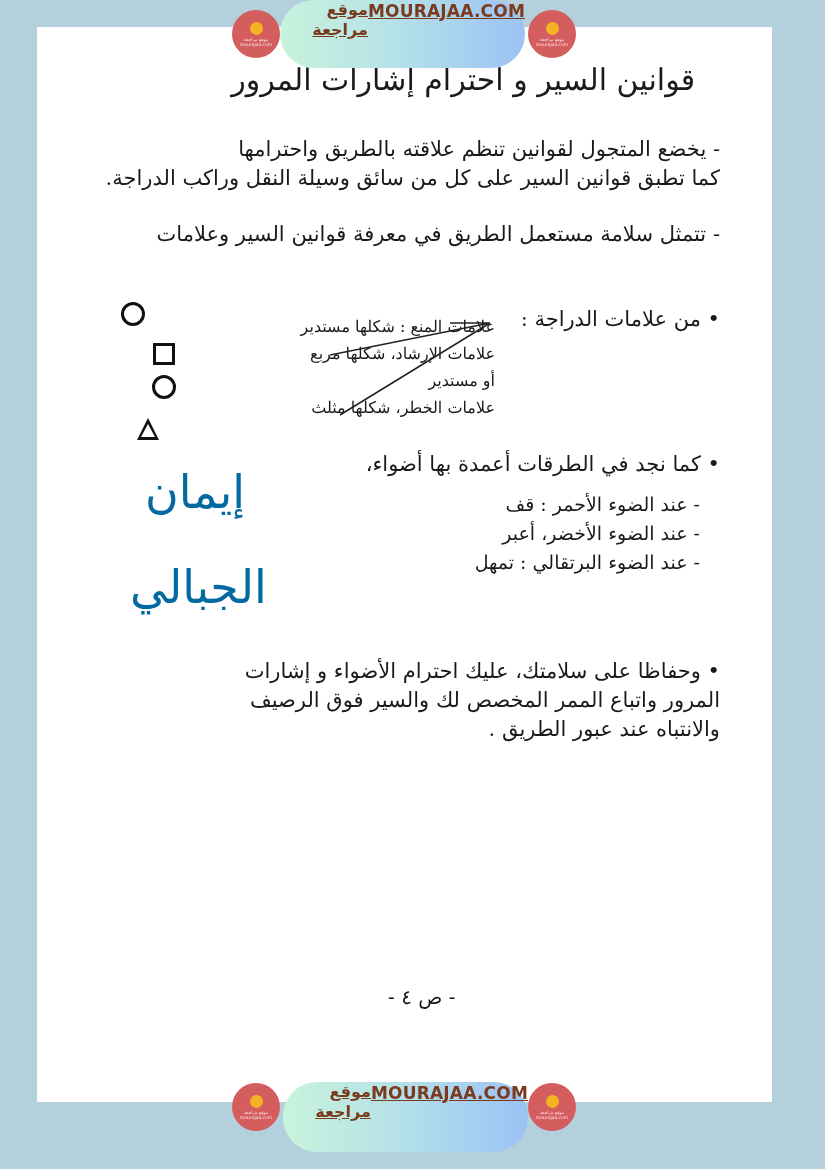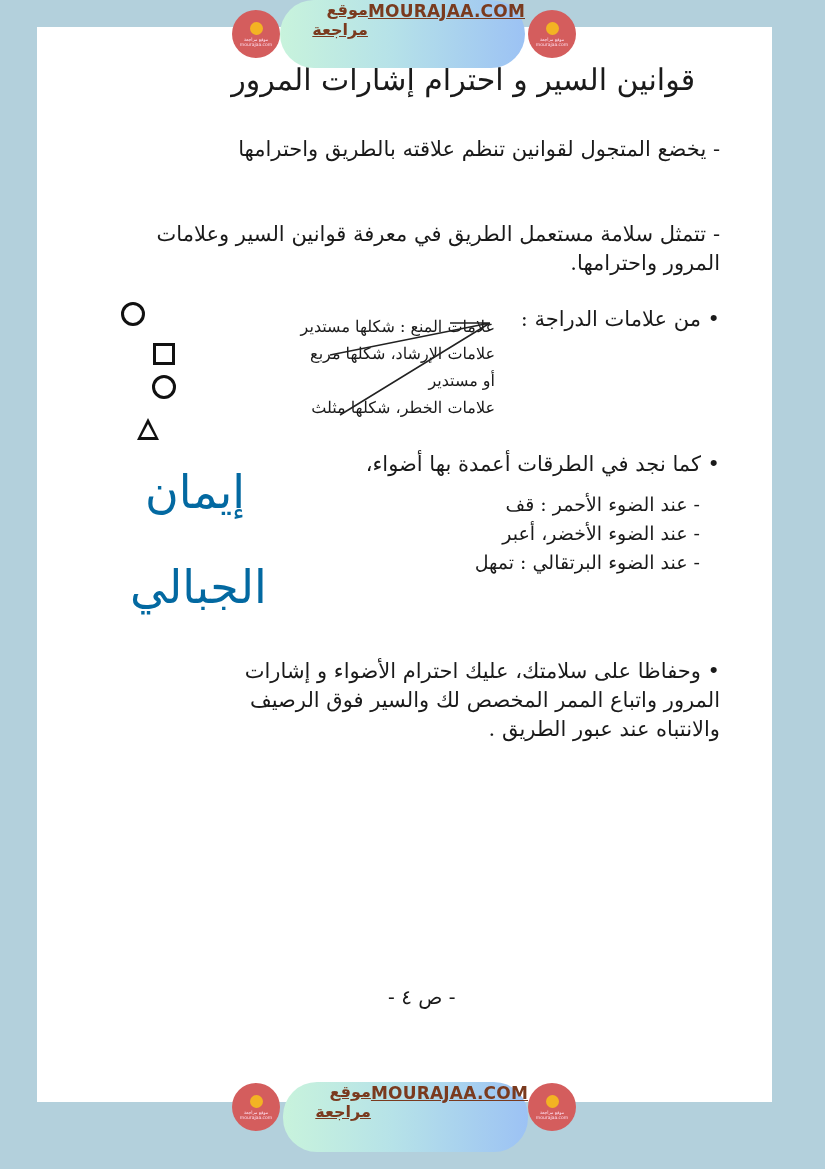--- a/index.html
+++ b/index.html
@@ -98,25 +98,25 @@
 </div>
 <div class="badge b2">
   <div class="dot"></div>
   <div class="t">موقع مراجعة mourajaa.com</div>
 </div>
 
 <div class="hw title">قوانين السير و احترام إشارات المرور</div>
 
 <div class="hw para p1">
   <div>- يخضع المتجول لقوانين تنظم علاقته بالطريق واحترامها</div>
+  <div>كما تطبق قوانين السير على كل من سائق وسيلة النقل وراكب الدراجة.</div>
 </div>
 
 <div class="hw para p2">
   <div>- تتمثل سلامة مستعمل الطريق في معرفة قوانين السير وعلامات</div>
-  <div>المرور واحترامها.</div>
 </div>
 
 <div class="hw para p3">• من علامات الدراجة :</div>
 
 <div class="hw sub s1">
   <div>علامات المنع : شكلها مستدير</div>
   <div>علامات الإرشاد، شكلها مربع</div>
   <div>أو مستدير</div>
   <div>علامات الخطر، شكلها مثلث</div>
 </div>

